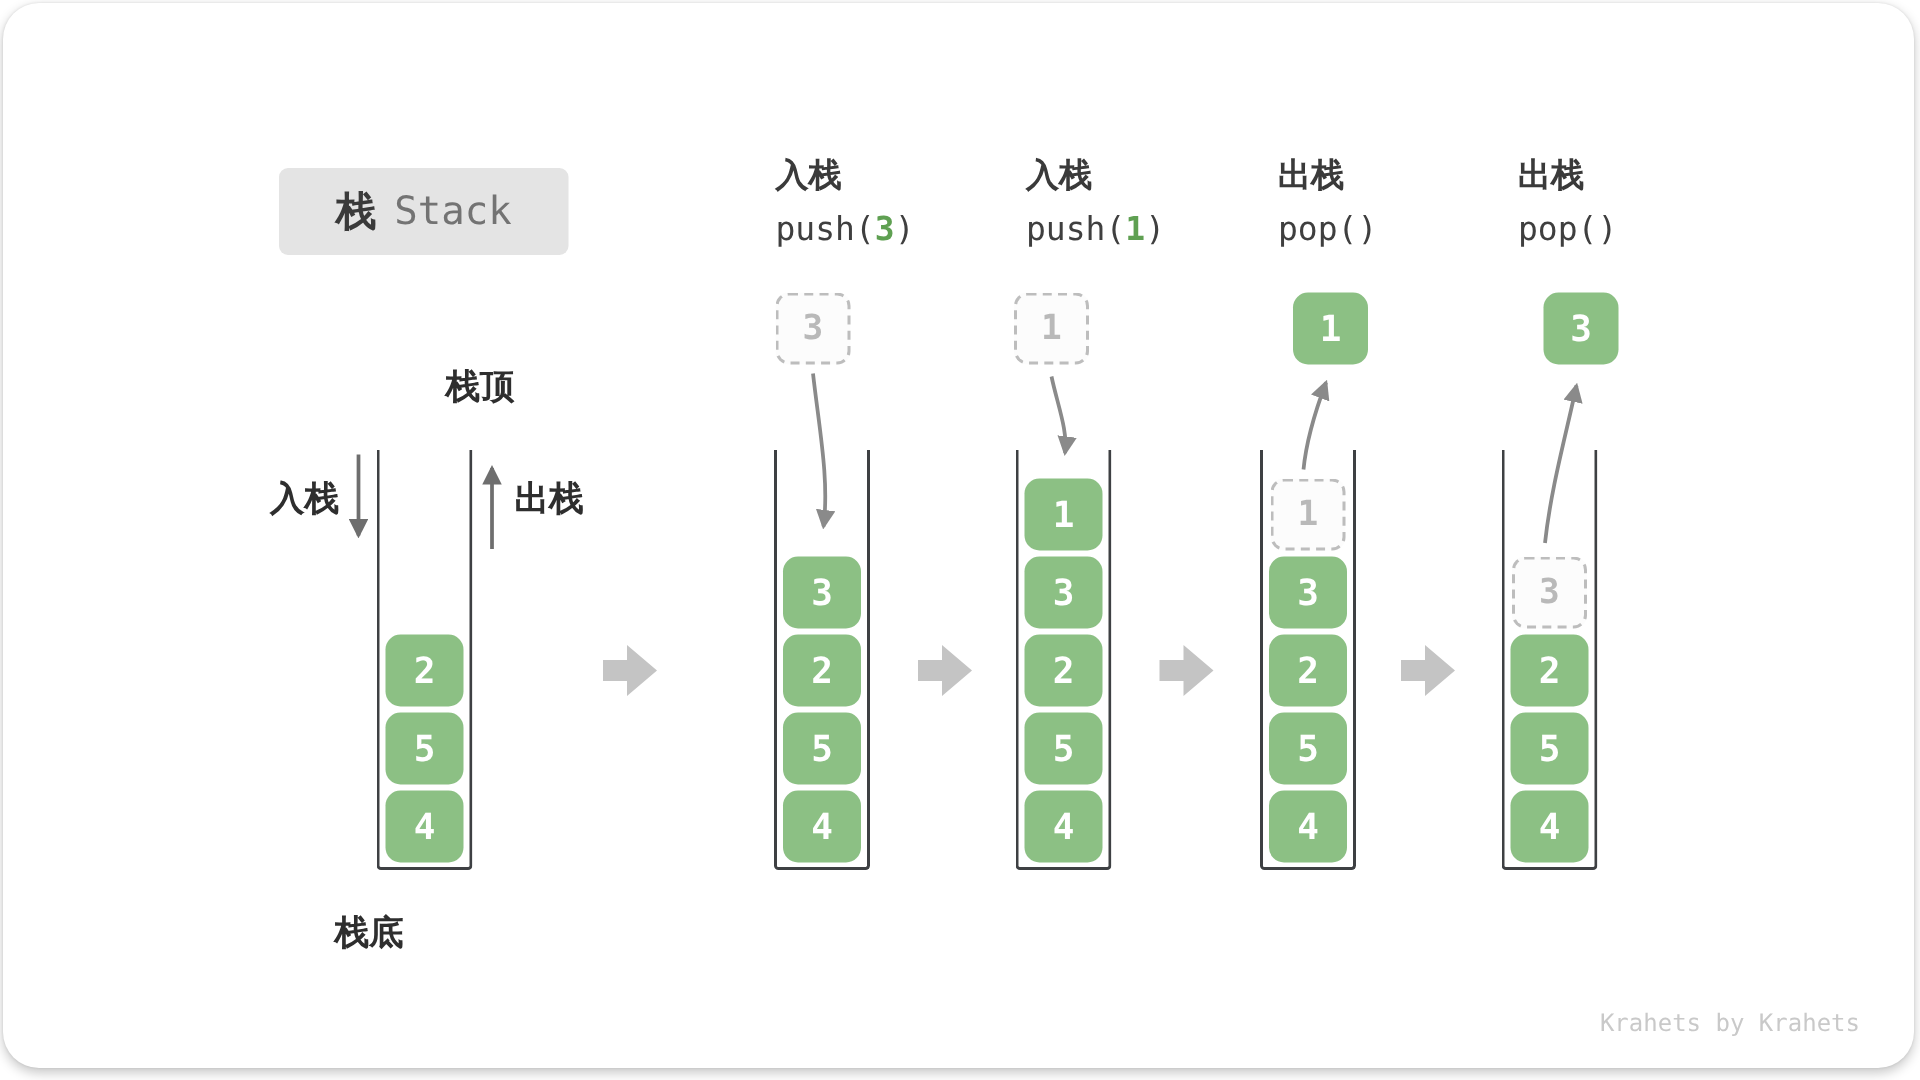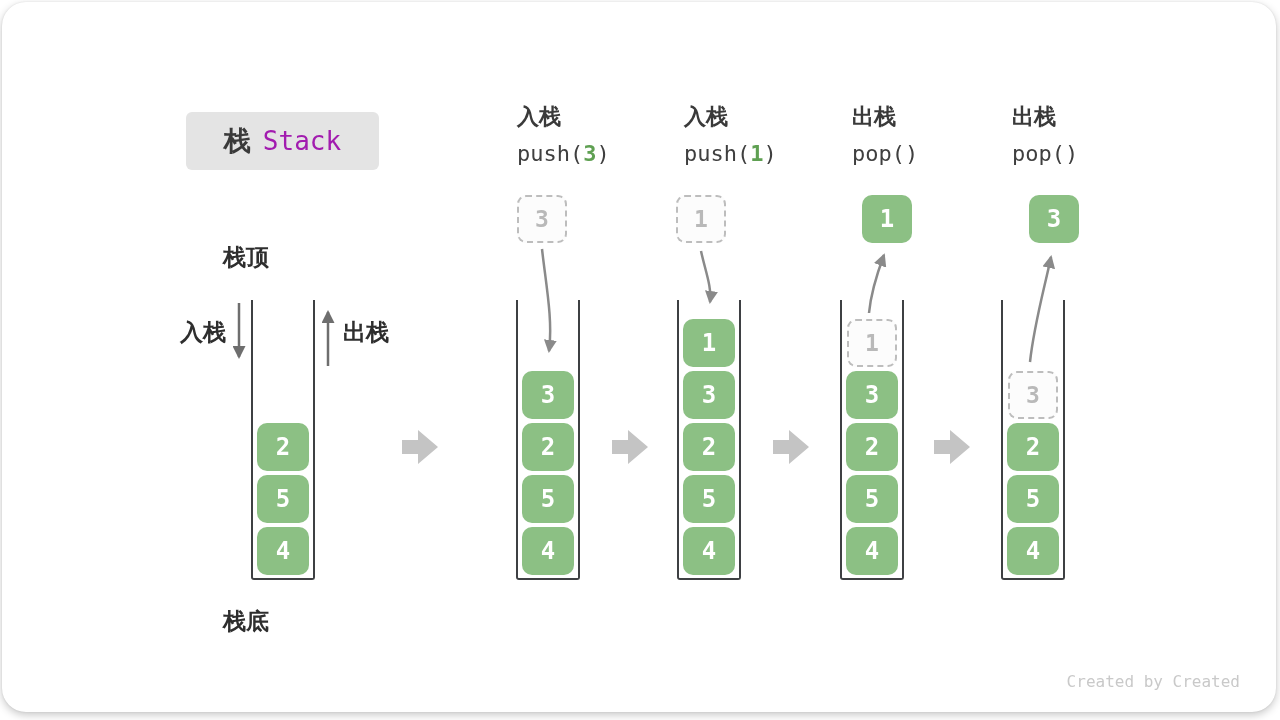--- a/index.html
+++ b/index.html
@@ -4,24 +4,24 @@
 <style>
   html,body{margin:0;padding:0;background:#fff;width:1280px;height:720px;overflow:hidden;}
   .card{position:absolute;left:2px;top:2px;width:1274px;height:710px;background:#fff;
         border-radius:24px;box-shadow:0 3px 8px rgba(0,0,0,0.22), 0 0 2px rgba(0,0,0,0.10);}
   .layer{position:absolute;left:-2px;top:-2px;width:1280px;height:720px;}
   .overlay{position:absolute;left:0;top:0;pointer-events:none;}
 
   .title-box{position:absolute;left:186px;top:112px;width:193px;height:58px;background:#e4e4e4;
              border-radius:6px;display:flex;align-items:center;justify-content:center;gap:12px;}
   .t-zh{font:700 27px "Liberation Sans",sans-serif;color:#3a3a3a;}
-  .t-en{font:500 26px "DejaVu Sans Mono","Liberation Mono",monospace;color:#a21caf;}
+  .t-en{font:500 26px "DejaVu Sans Mono","Liberation Mono",monospace;color:#737373;}
 
   .lbl{position:absolute;font:700 23px "Liberation Sans",sans-serif;color:#2e2e2e;}
-  .top-lbl{left:223px;top:242px;width:120px;text-align:left;}
+  .top-lbl{left:223px;top:242px;width:120px;text-align:right;}
   .bottom-lbl{left:223px;top:606px;width:120px;text-align:left;}
   .push-side{left:168px;top:317px;width:58px;text-align:right;}
   .pop-side{left:343px;top:317px;width:58px;text-align:left;}
 
   .op{position:absolute;top:104px;}
   .op-name{font:700 22px "Liberation Sans",sans-serif;color:#3a3a3a;line-height:26px;}
   .op-code{margin-top:11px;font:400 22px "DejaVu Sans Mono","Liberation Mono",monospace;color:#3f3f3f;}
   .op-code .arg{color:#5fa052;font-weight:700;}
 
   .stack{position:absolute;top:300px;width:64px;height:280px;box-sizing:border-box;
@@ -144,16 +144,16 @@
     <div class="block">4</div>
   </div>
 
   <div class="stack" style="left:1001px">
     <div class="ghost">3</div>
     <div class="block">2</div>
     <div class="block">5</div>
     <div class="block">4</div>
   </div>
 
-  <div class="watermark">Created by Created</div>
+  <div class="watermark">Krahets by Krahets</div>
 
 </div>
 </div>
 
 </body></html>

